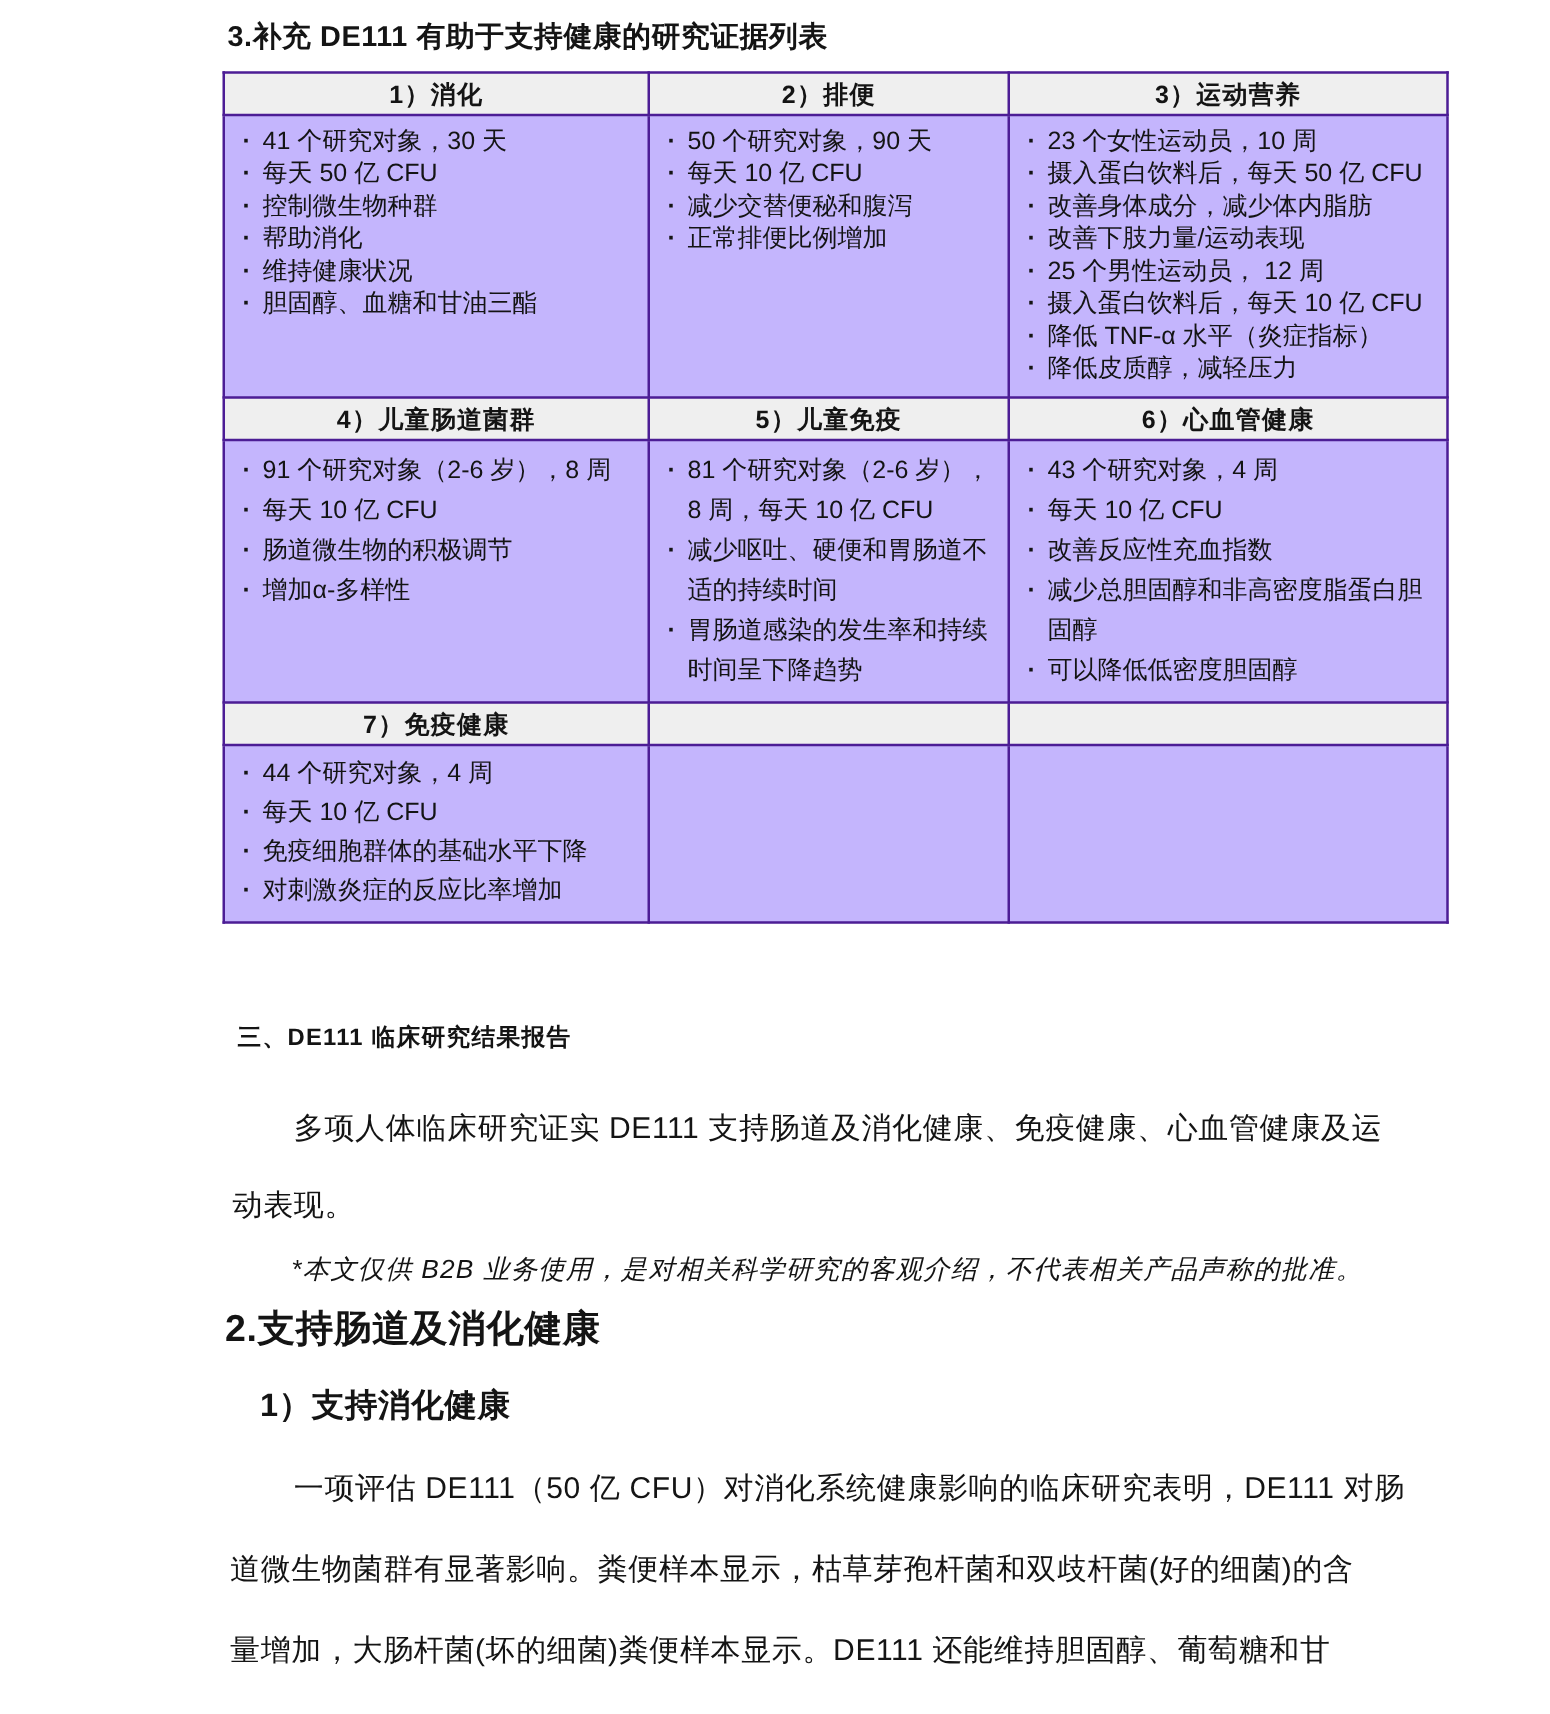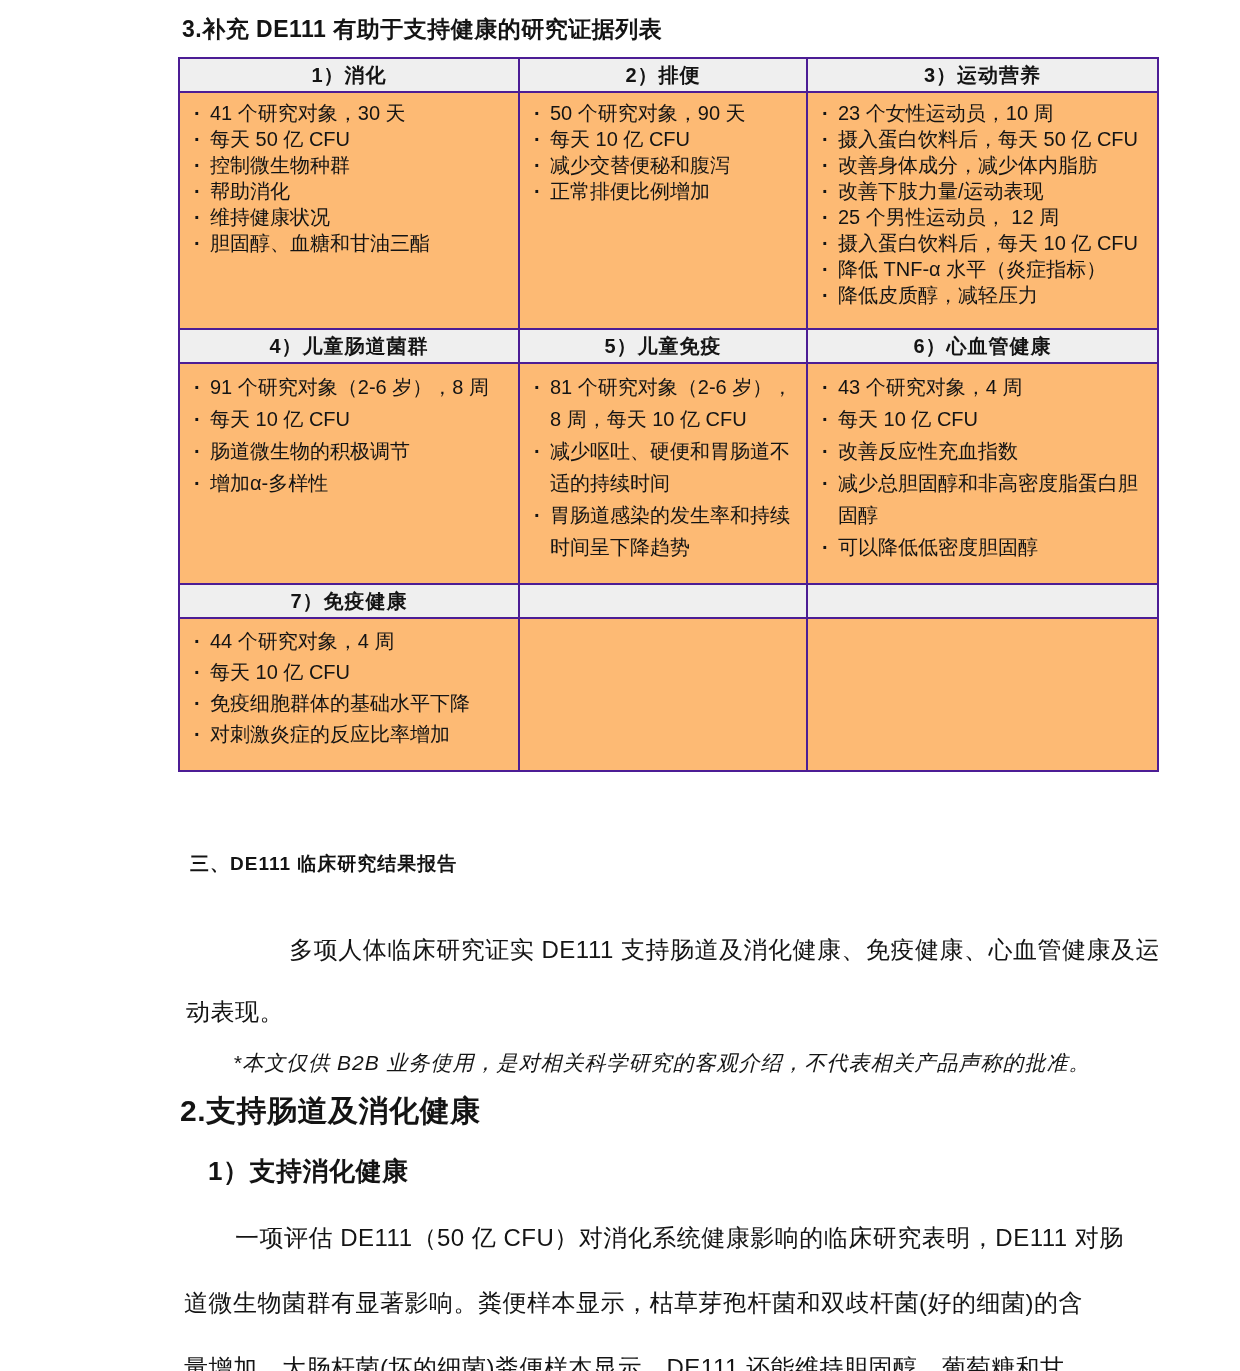--- a/index.html
+++ b/index.html
@@ -39,23 +39,23 @@
     background: #efefef;
     font-size: 20px;
     font-weight: 700;
     text-align: center;
     letter-spacing: 1px;
     height: 34px;
     padding: 2px;
   }
   table.evidence td {
     vertical-align: top;
-    background: #fdba74;
+    background: #c4b5fd;
     font-size: 20px;
-    padding: 7px 6px 20px 12px;
+    padding: 7px 6px 9px 12px;
   }
   ul.items { list-style: none; margin: 0; padding: 0; }
   ul.items li {
     position: relative;
     padding-left: 18px;
   }
   ul.items li::before {
     content: "\00B7";
     position: absolute;
     left: 2px;
@@ -75,21 +75,21 @@
     letter-spacing: 1px;
     line-height: 36px;
     white-space: nowrap;
   }
   .body-line {
     font-size: 24px;
     line-height: 30px;
     letter-spacing: 0.5px;
     white-space: nowrap;
   }
-  .intro-1 { margin: 53px 0 0 57px; text-align: right; }
+  .intro-1 { margin: 39px 0 0 57px; }
   .intro-2 { margin: 32px 0 0 8px; }
   .disclaimer {
     margin: 22px 0 0 55px;
     font-size: 21px;
     font-style: italic;
     letter-spacing: 1px;
     line-height: 28px;
     white-space: nowrap;
   }
   .sec1-heading {

